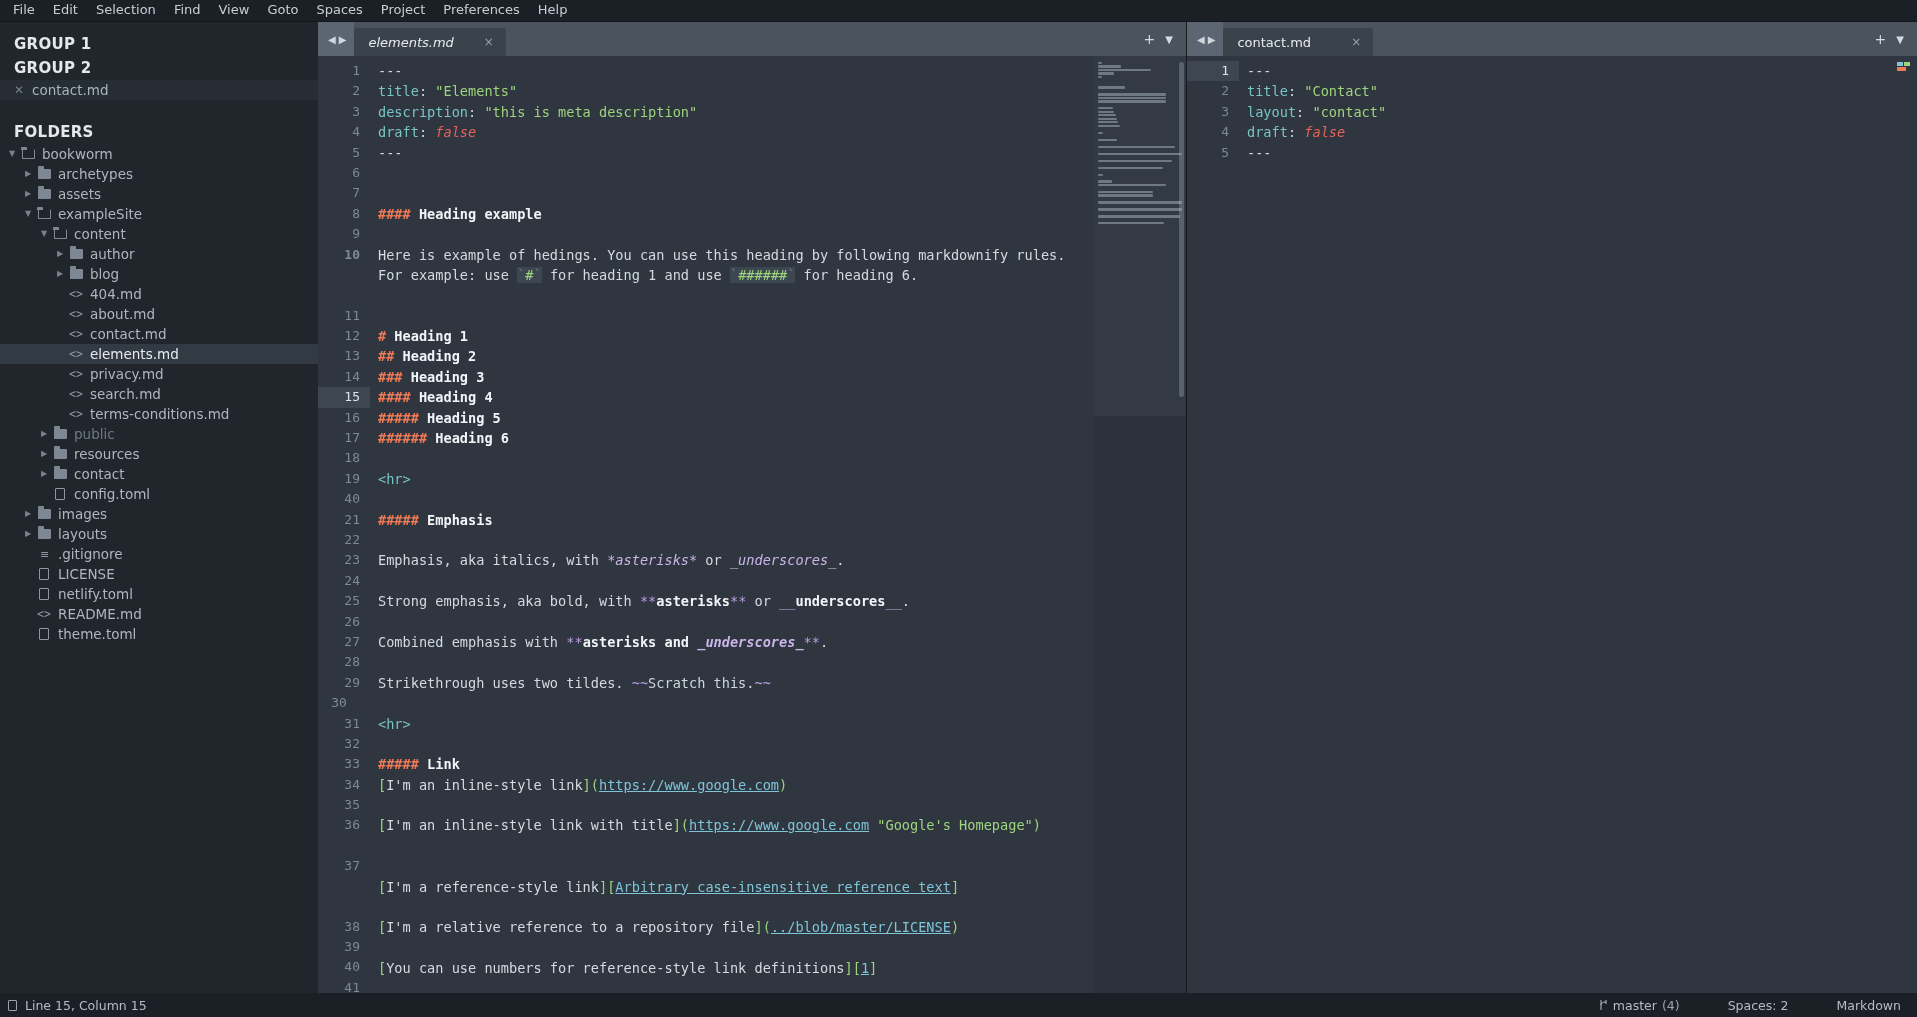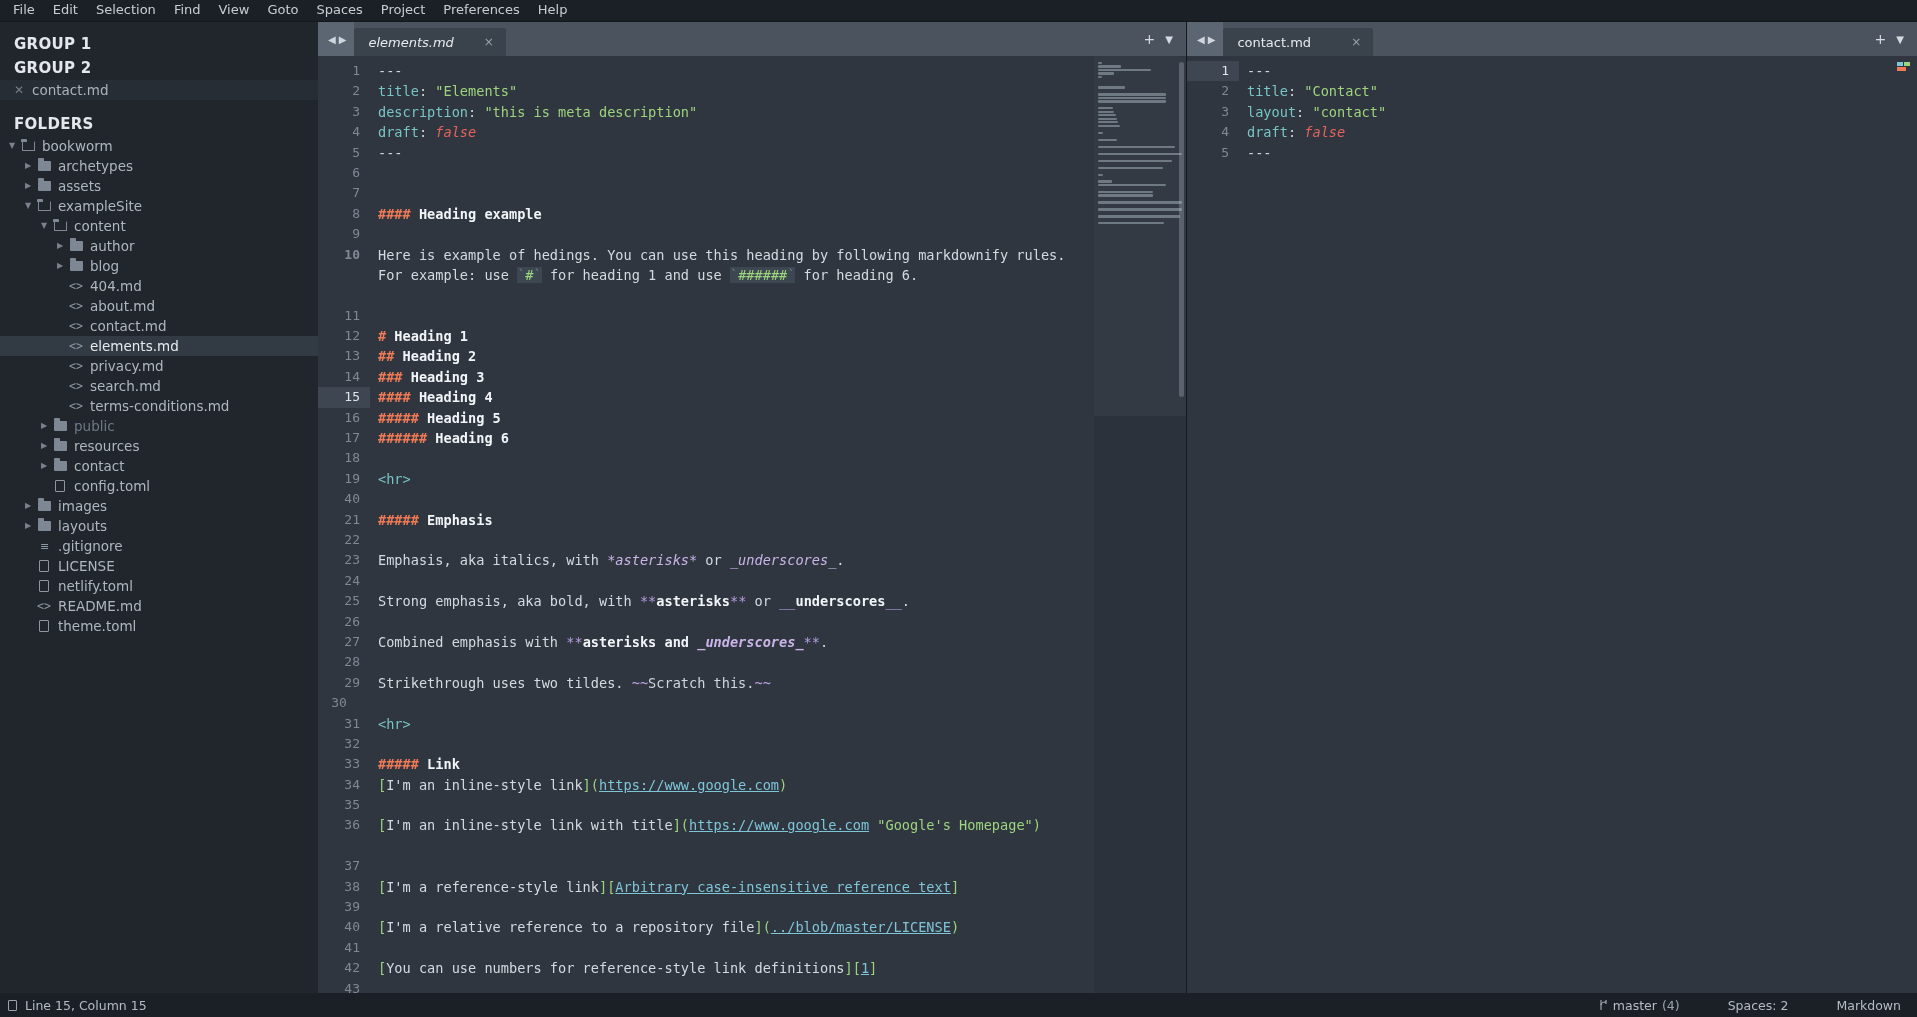--- a/index.html
+++ b/index.html
@@ -34,21 +34,21 @@
     flex: 0 0 318px;
     background: #21262c;
     overflow: hidden;
     padding-top: 10px;
     position: relative;
   }
   .side-head {
     color: #e4e8ec; font-size: 15px; font-weight: bold;
     padding: 3px 0 3px 14px; letter-spacing: .3px;
   }
-  .side-head.folders { margin-top: 12px; }
+  .side-head.folders { margin-top: 20px; }
   .open-file-row {
     display: flex; align-items: center;
     height: 20px; padding-left: 14px;
     background: #272d35;
     color: #aab3bd; font-size: 13.5px;
   }
   .open-file-row .x { color: #767f8a; margin-right: 8px; font-size: 12px; }
 
   .tree-row {
     display: flex; align-items: center;
@@ -450,21 +450,21 @@
             <div class="ln" style="height: 20.4px;">28</div>
             <div class="ln" style="height: 20.4px;">29</div>
             <div class="ln" style="height: 20.4px; text-align: center;">30</div>
             <div class="ln" style="height: 20.4px;">31</div>
             <div class="ln" style="height: 20.4px;">32</div>
             <div class="ln" style="height: 20.4px;">33</div>
             <div class="ln" style="height: 20.4px;">34</div>
             <div class="ln" style="height: 20.4px;">35</div>
             <div class="ln" style="height: 40.8px;">36</div>
             <div class="ln" style="height: 20.4px;">37</div>
-            <div class="ln" style="height: 20.4px;">38</div>
+            <div class="ln" style="height: 20.4px; margin-top: 40px;">38</div>
             <div class="ln" style="height: 20.4px;">39</div>
             <div class="ln" style="height: 20.4px;">40</div>
             <div class="ln" style="height: 20.4px;">41</div>
             <div class="ln" style="height: 20.4px;">42</div>
             <div class="ln" style="height: 20.4px;">43</div>
           </div>
         <div class="code" id="code1"><div class="ln"><span class="k-punc">---</span></div><div class="ln"><span class="k-key">title</span><span class="k-punc">: </span><span class="k-str">"Elements"</span></div><div class="ln"><span class="k-key">description</span><span class="k-punc">: </span><span class="k-str">"this is meta description"</span></div><div class="ln"><span class="k-key">draft</span><span class="k-punc">: </span><span class="k-bool">false</span></div><div class="ln"><span class="k-punc">---</span></div><div class="ln">&nbsp;</div><div class="ln">&nbsp;</div><div class="ln"><span class="k-hash">####</span><span class="k-head"> Heading example</span></div><div class="ln">&nbsp;</div><div class="ln wrap3">Here is example of hedings. You can use this heading by following markdownify rules. For example: use <span class="k-codetick">`</span><span class="k-codebg">#</span><span class="k-codetick">`</span> for heading 1 and use <span class="k-codetick">`</span><span class="k-codebg">######</span><span class="k-codetick">`</span> for heading 6.</div><div class="ln">&nbsp;</div><div class="ln"><span class="k-hash">#</span><span class="k-head"> Heading 1</span></div><div class="ln"><span class="k-hash">##</span><span class="k-head"> Heading 2</span></div><div class="ln"><span class="k-hash">###</span><span class="k-head"> Heading 3</span></div><div class="ln"><span class="k-hash">####</span><span class="k-head"> Heading 4</span></div><div class="ln"><span class="k-hash">#####</span><span class="k-head"> Heading 5</span></div><div class="ln"><span class="k-hash">######</span><span class="k-head"> Heading 6</span></div><div class="ln">&nbsp;</div><div class="ln"><span class="k-tag">&lt;hr&gt;</span></div><div class="ln">&nbsp;</div><div class="ln"><span class="k-hash">#####</span><span class="k-head"> Emphasis</span></div><div class="ln">&nbsp;</div><div class="ln">Emphasis, aka italics, with <span class="k-em">*asterisks*</span> or <span class="k-em">_underscores_</span>.</div><div class="ln">&nbsp;</div><div class="ln">Strong emphasis, aka bold, with <span class="k-emmark">**</span><span class="k-strong">asterisks</span><span class="k-emmark">**</span> or <span class="k-emmark">__</span><span class="k-strong">underscores</span><span class="k-emmark">__</span>.</div><div class="ln">&nbsp;</div><div class="ln">Combined emphasis with <span class="k-emmark">**</span><span class="k-strong">asterisks and </span><span class="k-em"><b>_underscores_</b></span><span class="k-emmark">**</span>.</div><div class="ln">&nbsp;</div><div class="ln">Strikethrough uses two tildes. <span class="k-emmark">~~</span><span class="k-strike">Scratch this.</span><span class="k-emmark">~~</span></div><div class="ln">&nbsp;</div><div class="ln"><span class="k-tag">&lt;hr&gt;</span></div><div class="ln">&nbsp;</div><div class="ln"><span class="k-hash">#####</span><span class="k-head"> Link</span></div><div class="ln"><span class="k-bracket">[</span><span class="k-linktxt">I'm an inline-style link</span><span class="k-bracket">](</span><span class="k-url">https://www.google.com</span><span class="k-bracket">)</span></div><div class="ln">&nbsp;</div><div class="ln wrap2"><span class="k-bracket">[</span><span class="k-linktxt">I'm an inline-style link with title</span><span class="k-bracket">](</span><span class="k-url">https://www.google.com</span> <span class="k-title">"Google's Homepage"</span><span class="k-bracket">)</span></div><div class="ln">&nbsp;</div><div class="ln"><span class="k-bracket">[</span><span class="k-linktxt">I'm a reference-style link</span><span class="k-bracket">][</span><span class="k-ref">Arbitrary case-insensitive reference text</span><span class="k-bracket">]</span></div><div class="ln">&nbsp;</div><div class="ln"><span class="k-bracket">[</span><span class="k-linktxt">I'm a relative reference to a repository file</span><span class="k-bracket">](</span><span class="k-url">../blob/master/LICENSE</span><span class="k-bracket">)</span></div><div class="ln">&nbsp;</div><div class="ln"><span class="k-bracket">[</span><span class="k-linktxt">You can use numbers for reference-style link definitions</span><span class="k-bracket">][</span><span class="k-ref">1</span><span class="k-bracket">]</span></div><div class="ln">&nbsp;</div></div>
         <div class="minimap">
           <div class="mm-vis"></div>
           <div id="mm1">

